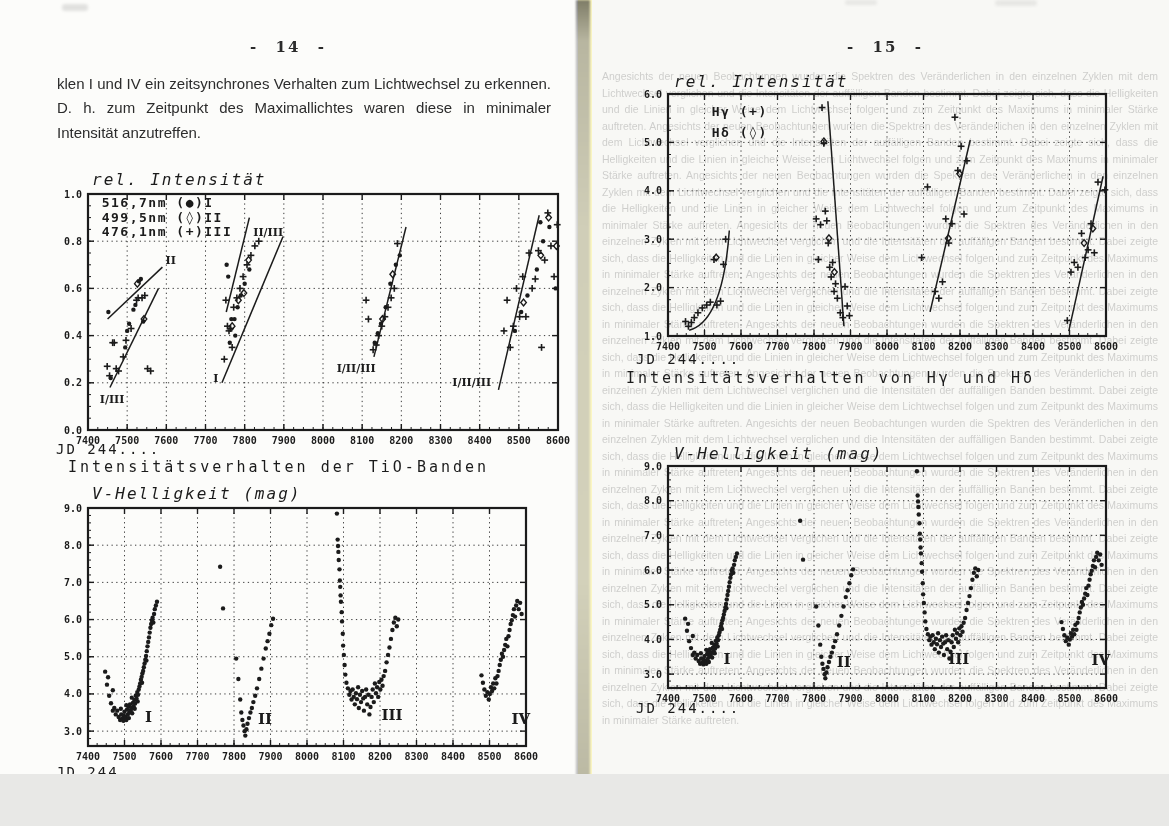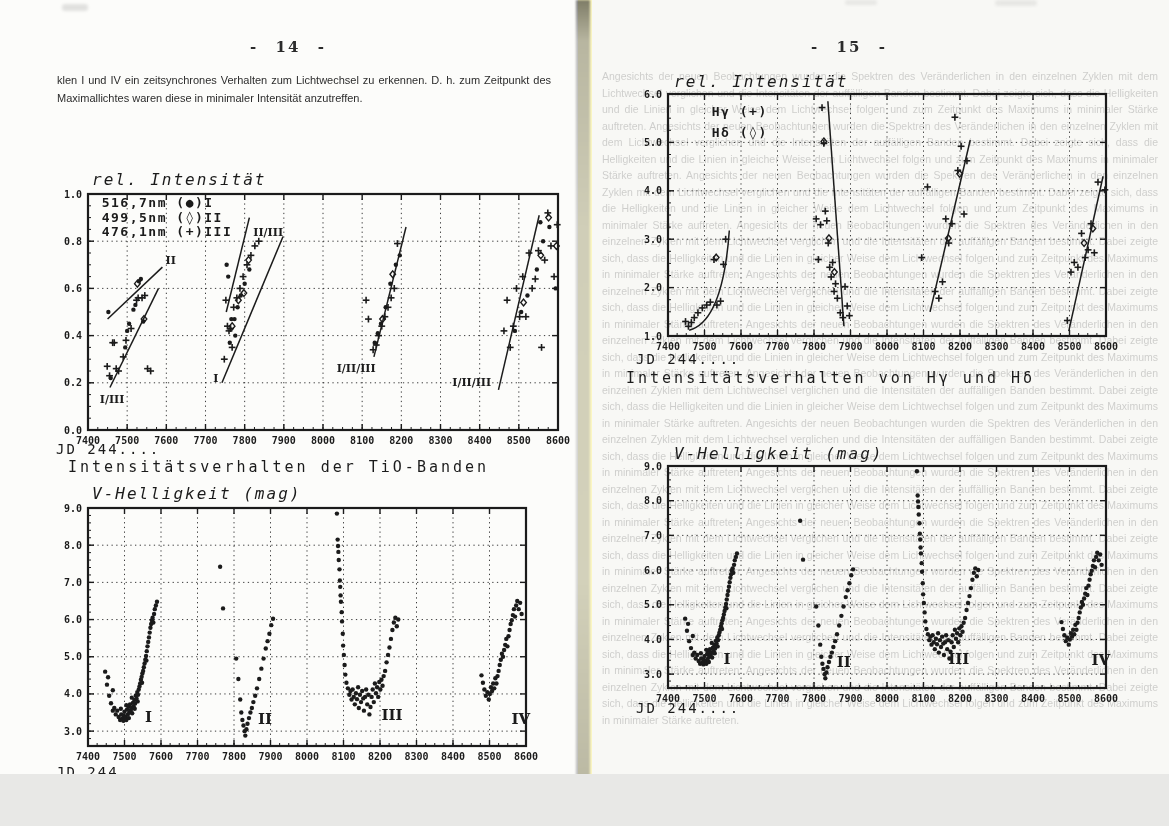--- a/index.html
+++ b/index.html
@@ -9,21 +9,21 @@
   .pagebg.left{left:0;width:578px;background:#fcfcfa;}
   .pagebg.right{left:592px;width:577px;background:#f8f8f5;}
   .gutter{position:absolute;left:576px;top:0;width:14px;height:826px;z-index:1;
     background:linear-gradient(180deg,#2b2b2b 0%,#8a8a8a 5%,#b3b3b2 28%,#b8b8b6 70%,#909090 94%,#4a4a4a 100%);
     opacity:.6;filter:blur(1.1px);}
   .smudge{position:absolute;background:#555;border-radius:3px;filter:blur(1.5px);z-index:1;}
   .page-header{position:absolute;width:200px;text-align:center;z-index:3;
     font-family:"DejaVu Serif",serif;font-size:15px;font-weight:bold;color:#2b2b2b;
     letter-spacing:2px;word-spacing:10px;}
   .bodytext{position:absolute;left:57px;top:72px;width:494px;z-index:3;
-    font-size:11px;line-height:1.62;color:#2c2c2c;text-align:justify;}
+    font-size:15px;line-height:1.62;color:#2c2c2c;text-align:justify;}
   .bodytext p{margin:0 0 11px 0;}
   .bleed{position:absolute;left:602px;top:68px;width:556px;height:736px;z-index:0;
     font-size:10.5px;line-height:16.5px;color:#7e7e7e;opacity:.34;filter:blur(.6px);
     text-align:justify;overflow:hidden;}
   .chart{position:absolute;z-index:2;overflow:visible;}
   .cTitle{position:absolute;z-index:3;font-family:"DejaVu Sans Mono",monospace;
     font-size:16px;letter-spacing:2px;color:#1b1b1b;white-space:nowrap;font-style:italic;}
   .cXlabel{position:absolute;z-index:3;text-align:left;
     font-family:"DejaVu Sans Mono",monospace;font-size:14px;letter-spacing:2px;color:#1b1b1b;}
   .cCaption{position:absolute;z-index:3;text-align:left;
@@ -38,21 +38,21 @@
 
 <div class="canvas">
   <div class="pagebg left"></div>
   <div class="pagebg right"></div>
   <div class="gutter"></div>
   <div class="smudge" style="left:62px;top:4px;width:26px;height:7px;opacity:.16;"></div>
   <div class="smudge" style="left:845px;top:0;width:32px;height:5px;opacity:.10;"></div>
   <div class="smudge" style="left:995px;top:0;width:42px;height:6px;opacity:.10;"></div>
 
   <div class="page-header" style="left:188px;top:38px;">- 14 -</div>
-  <div class="page-header" style="left:749px;top:38px;">- 15 -</div>
+  <div class="page-header" style="left:785px;top:38px;">- 15 -</div>
 
   <div class="bodytext">
     <p>klen I und IV ein zeitsynchrones Verhalten zum Lichtwechsel zu erkennen. D. h. zum Zeitpunkt des Maximallichtes waren diese in minimaler Intensität anzutreffen.</p>
   </div>
 
   <div class="bleed">Angesichts der neuen Beobachtungen wurden die Spektren des Veränderlichen in den einzelnen Zyklen mit dem Lichtwechsel verglichen und die Intensitäten der auffälligen Banden bestimmt. Dabei zeigte sich, dass die Helligkeiten und die Linien in gleicher Weise dem Lichtwechsel folgen und zum Zeitpunkt des Maximums in minimaler Stärke auftreten.  Angesichts der neuen Beobachtungen wurden die Spektren des Veränderlichen in den einzelnen Zyklen mit dem Lichtwechsel verglichen und die Intensitäten der auffälligen Banden bestimmt. Dabei zeigte sich, dass die Helligkeiten und die Linien in gleicher Weise dem Lichtwechsel folgen und zum Zeitpunkt des Maximums in minimaler Stärke auftreten.  Angesichts der neuen Beobachtungen wurden die Spektren des Veränderlichen in den einzelnen Zyklen mit dem Lichtwechsel verglichen und die Intensitäten der auffälligen Banden bestimmt. Dabei zeigte sich, dass die Helligkeiten und die Linien in gleicher Weise dem Lichtwechsel folgen und zum Zeitpunkt des Maximums in minimaler Stärke auftreten.  Angesichts der neuen Beobachtungen wurden die Spektren des Veränderlichen in den einzelnen Zyklen mit dem Lichtwechsel verglichen und die Intensitäten der auffälligen Banden bestimmt. Dabei zeigte sich, dass die Helligkeiten und die Linien in gleicher Weise dem Lichtwechsel folgen und zum Zeitpunkt des Maximums in minimaler Stärke auftreten.  Angesichts der neuen Beobachtungen wurden die Spektren des Veränderlichen in den einzelnen Zyklen mit dem Lichtwechsel verglichen und die Intensitäten der auffälligen Banden bestimmt. Dabei zeigte sich, dass die Helligkeiten und die Linien in gleicher Weise dem Lichtwechsel folgen und zum Zeitpunkt des Maximums in minimaler Stärke auftreten.  Angesichts der neuen Beobachtungen wurden die Spektren des Veränderlichen in den einzelnen Zyklen mit dem Lichtwechsel verglichen und die Intensitäten der auffälligen Banden bestimmt. Dabei zeigte sich, dass die Helligkeiten und die Linien in gleicher Weise dem Lichtwechsel folgen und zum Zeitpunkt des Maximums in minimaler Stärke auftreten.  Angesichts der neuen Beobachtungen wurden die Spektren des Veränderlichen in den einzelnen Zyklen mit dem Lichtwechsel verglichen und die Intensitäten der auffälligen Banden bestimmt. Dabei zeigte sich, dass die Helligkeiten und die Linien in gleicher Weise dem Lichtwechsel folgen und zum Zeitpunkt des Maximums in minimaler Stärke auftreten.  Angesichts der neuen Beobachtungen wurden die Spektren des Veränderlichen in den einzelnen Zyklen mit dem Lichtwechsel verglichen und die Intensitäten der auffälligen Banden bestimmt. Dabei zeigte sich, dass die Helligkeiten und die Linien in gleicher Weise dem Lichtwechsel folgen und zum Zeitpunkt des Maximums in minimaler Stärke auftreten.  Angesichts der neuen Beobachtungen wurden die Spektren des Veränderlichen in den einzelnen Zyklen mit dem Lichtwechsel verglichen und die Intensitäten der auffälligen Banden bestimmt. Dabei zeigte sich, dass die Helligkeiten und die Linien in gleicher Weise dem Lichtwechsel folgen und zum Zeitpunkt des Maximums in minimaler Stärke auftreten.  Angesichts der neuen Beobachtungen wurden die Spektren des Veränderlichen in den einzelnen Zyklen mit dem Lichtwechsel verglichen und die Intensitäten der auffälligen Banden bestimmt. Dabei zeigte sich, dass die Helligkeiten und die Linien in gleicher Weise dem Lichtwechsel folgen und zum Zeitpunkt des Maximums in minimaler Stärke auftreten.  Angesichts der neuen Beobachtungen wurden die Spektren des Veränderlichen in den einzelnen Zyklen mit dem Lichtwechsel verglichen und die Intensitäten der auffälligen Banden bestimmt. Dabei zeigte sich, dass die Helligkeiten und die Linien in gleicher Weise dem Lichtwechsel folgen und zum Zeitpunkt des Maximums in minimaler Stärke auftreten.  Angesichts der neuen Beobachtungen wurden die Spektren des Veränderlichen in den einzelnen Zyklen mit dem Lichtwechsel verglichen und die Intensitäten der auffälligen Banden bestimmt. Dabei zeigte sich, dass die Helligkeiten und die Linien in gleicher Weise dem Lichtwechsel folgen und zum Zeitpunkt des Maximums in minimaler Stärke auftreten.  Angesichts der neuen Beobachtungen wurden die Spektren des Veränderlichen in den einzelnen Zyklen mit dem Lichtwechsel verglichen und die Intensitäten der auffälligen Banden bestimmt. Dabei zeigte sich, dass die Helligkeiten und die Linien in gleicher Weise dem Lichtwechsel folgen und zum Zeitpunkt des Maximums in minimaler Stärke auftreten.  </div>
 
   <div class="cTitle" style="left:92px;top:170px;">rel. Intensität</div>
   <svg class="chart" width="512" height="274" style="left:56px;top:186px;">
       <g>

